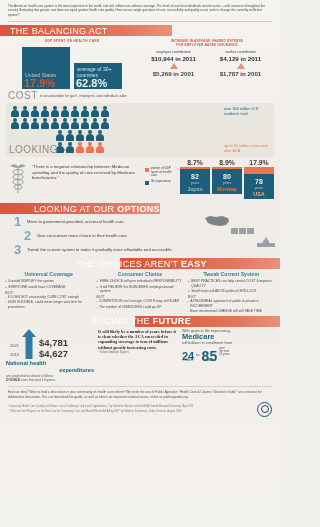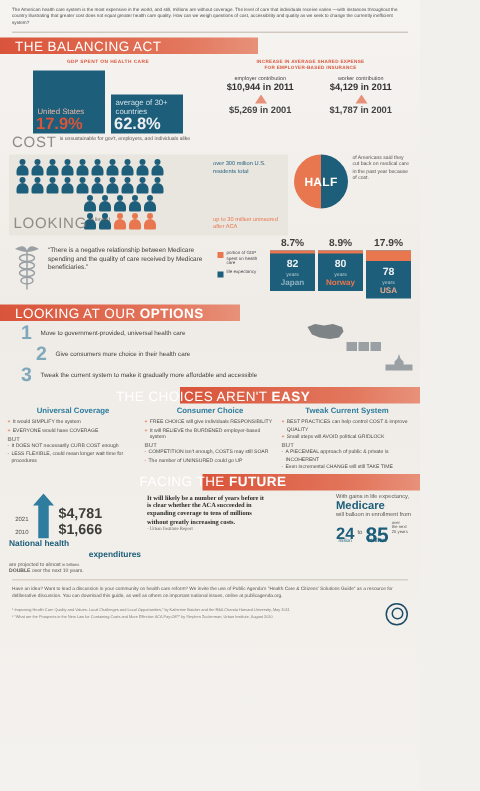--- a/index.html
+++ b/index.html
@@ -75,21 +75,21 @@
   .exp-sub { font-size: 3.6px; color: #444; margin-bottom: 1px; }
   .exp-new { font-size: 6.2px; color: #333; font-weight: bold; white-space: nowrap; }
   .arrow-up {
     width: 0; height: 0; margin: 1px auto 0;
     border-left: 4px solid transparent; border-right: 4px solid transparent;
     border-bottom: 6px solid #e8917a;
   }
   .exp-old { font-size: 6.2px; color: #444; font-weight: bold; margin-top: 1px; white-space: nowrap; }
 
   
-  .biglbl { display: flex; align-items: flex-start; padding: 1px 8px 0; }
+  .biglbl { display: flex; align-items: center; padding: 1px 8px 0; }
   .biglbl .big { font-size: 10px; color: #8d8d88; letter-spacing: .5px; }
   .biglbl .small { font-size: 3.4px; color: #55554f; margin-left: 2px; }
 
   
   .access-wrap { display: flex; padding: 2px 6px 0; gap: 4px; }
   .people-box { background: #e9e5df; padding: 3px 4px; flex: 1; position: relative; }
   .prow { display: flex; gap: 1px; justify-content: flex-start; }
   .person { width: 9px; height: 12px; position: relative; }
   .person .head { width: 4px; height: 4px; border-radius: 50%; background: #1d5e7a; margin: 0 auto; }
   .person .body { width: 8px; height: 7px; background: #1d5e7a; margin: 0 auto; border-radius: 4px 4px 1px 1px; }
@@ -144,21 +144,21 @@
   
   .future { display: flex; padding: 2px 6px 0; gap: 4px; }
   .fcol1 { width: 88px; }
   .fbars { display: flex; align-items: flex-end; gap: 2px; }
   .yr { font-size: 4px; color: #55554f; width: 13px; text-align: right; line-height: 9px; }
   .fval { font-size: 9.5px; font-weight: bold; color: #3c3c38; line-height: 11px; }
   .nh-ttl { font-size: 5.6px; font-weight: bold; color: #1d5e7a; line-height: 6.5px; margin-top: 1px; }
   .nh-sub { font-size: 3.4px; line-height: 4.3px; color: #55554f; }
   .fquote { width: 80px; font-size: 4.3px; line-height: 5.4px; color: #2b2b28; font-family: "Liberation Serif", serif; font-weight: bold; position: relative; }
   .fcite { font-size: 3.2px; font-weight: normal; color: #6a6a64; }
-  .fcol3 { flex: 1; font-size: 3.8px; color: #55554f; line-height: 4.6px; margin-left: 42px; }
+  .fcol3 { flex: 1; font-size: 3.8px; color: #55554f; line-height: 4.6px; }
   .medicare { font-size: 7.5px; font-weight: bold; color: #1d5e7a; line-height: 8px; }
   .mnum { font-size: 11px; font-weight: bold; color: #1d5e7a; }
   .mnum2 { font-size: 14px; font-weight: bold; color: #1d5e7a; }
 
   
   .foot { padding: 4px 8px 0; }
   .foot-rule { height: 1px; background: #d6d0c7; margin-bottom: 3px; }
   .foot-txt { font-size: 3.2px; line-height: 4.3px; color: #55554f; }
   .foot-btm { display: flex; align-items: center; gap: 6px; margin-top: 3px; }
   .refs { flex: 1; font-size: 2.6px; line-height: 3.6px; color: #7a7a73; }
@@ -358,26 +358,20 @@
           </div>
       </div>
       <div class="note" style="right:2px;top:4px;width:48px;">over 300 million U.S. residents total</div>
       <div class="note orange" style="right:2px;bottom:3px;width:48px;">up to 30 million uninsured after ACA</div>
       <div class="biglbl" style="padding:0;position:absolute;left:3px;bottom:2px;">
         <span class="big">LOOKING</span>
         <span class="small">is limited</span>
       </div>
     </div>
 
-    <div class="half-box">
-      <div class="pie">
-        <span>HALF</span>
-      </div>
-      <div class="half-txt">of Americans said they cut back on medical care in the past year because of cost.</div>
-    </div>
   </div>
 
   <div class="quality">
     <div class="quote-box">
       <svg class="caduceus" viewBox="0 0 24 34">
         <g stroke="#9aa0a3" stroke-width="1" fill="none">
           <path d="M12 6 L12 32"></path>
           <path d="M4 5 Q10 1 12 6 Q14 1 20 5 Q15 7 12 7 Q9 7 4 5Z" fill="#9aa0a3" stroke="none"></path>
           <ellipse cx="12" cy="11" rx="5" ry="2.4"></ellipse>
           <ellipse cx="12" cy="16" rx="5" ry="2.4"></ellipse>
@@ -424,21 +418,21 @@
           <div class="corange" style="height:7px;"></div>
           <div class="cyears">78</div>
           <div class="cyrs-l">years</div>
           <div class="cname" style="color:#e8a98f;">USA</div>
         </div>
       </div>
     </div>
   </div>
 
 
-  <div class="banner" style="margin-top:4px;">
+  <div class="banner" style="margin-top:4px;padding-left:24px;">
     <div class="bar" style="width:160px;"></div>
     <div class="txt"><span>LOOKING AT OUR </span><b>OPTIONS</b></div>
   </div>
 
   <div style="position:relative;">
     <div class="opt" style="padding-left:14px;">
       <span class="optnum">1</span>
       <span class="opttxt">Move to government-provided, universal health care</span>
     </div>
     <div class="opt" style="padding-left:24px;">
@@ -542,21 +536,21 @@
       <div class="fbars">
         <div>
           <div class="yr">2021</div>
           <div class="yr">2010</div>
         </div>
         <svg style="width:16px;height:30px;" viewBox="0 0 16 30">
           <path d="M8 0 L15 8 L11.5 8 L11.5 30 L4.5 30 L4.5 8 L1 8 Z" fill="#2f7d9e"></path>
         </svg>
         <div>
           <div class="fval">$4,781</div>
-          <div class="fval">$1,666</div>
+          <div class="fval">$4,627</div>
         </div>
       </div>
       <div class="nh-ttl">National health</div>
       <div class="nh-ttl" style="text-align:right;">expenditures</div>
       <div class="nh-sub">
         <span>are projected to almost</span>
         <span style="font-size:2.8px;">in billions</span>
       </div>
       <div class="nh-sub">
         <b>DOUBLE</b>

